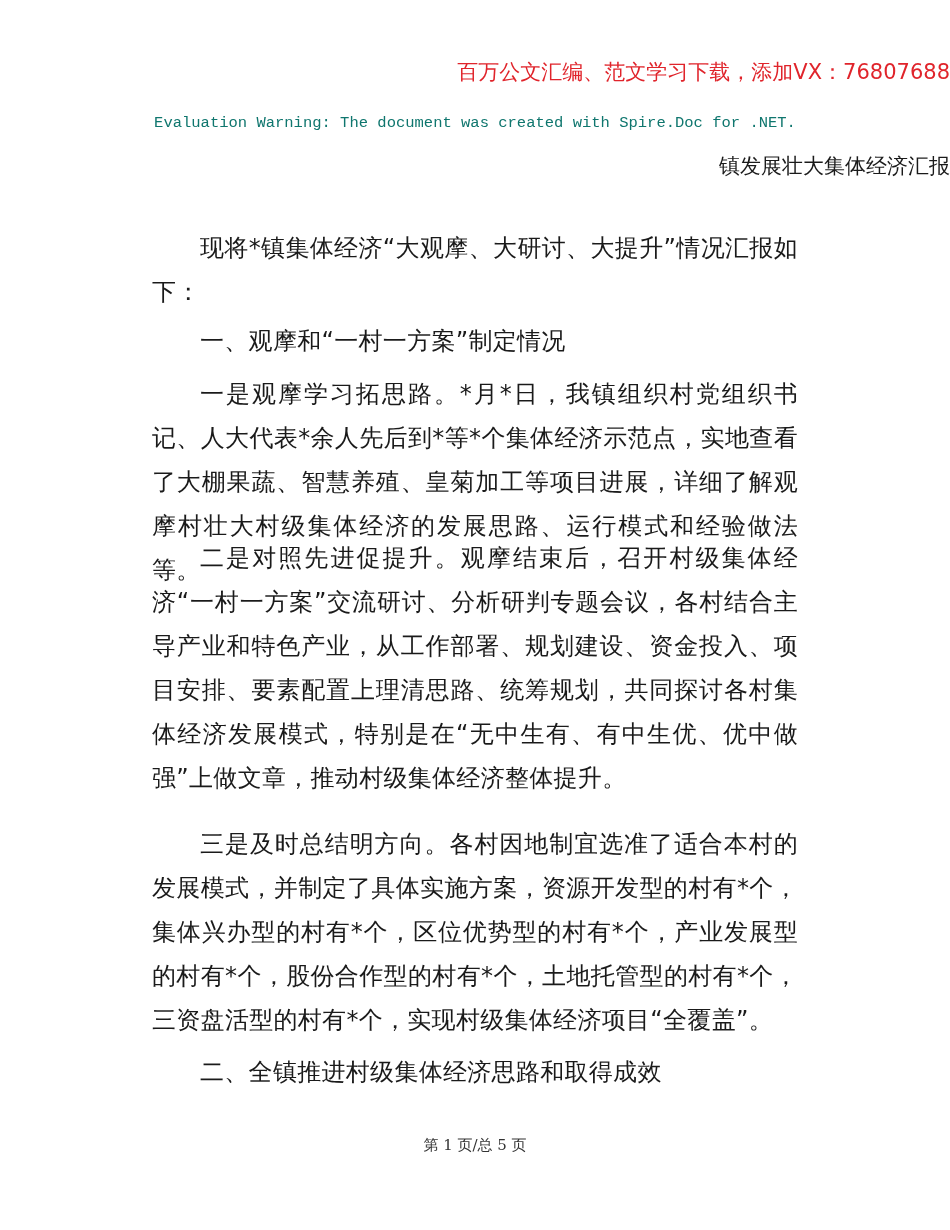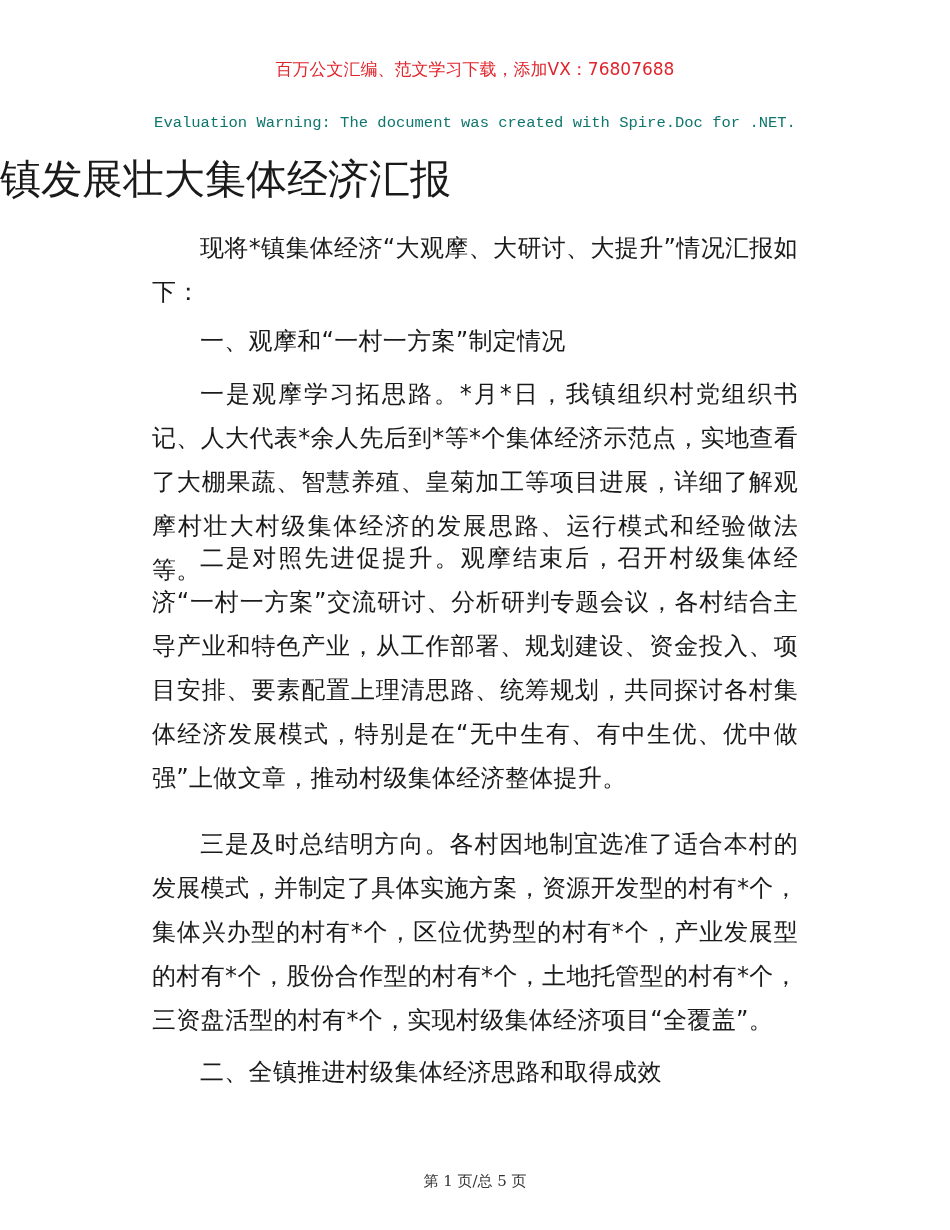--- a/index.html
+++ b/index.html
@@ -1,22 +1,22 @@
 <!DOCTYPE html>
 <html><head>
 <meta charset="utf-8">
 <style>
   html, body { margin:0; padding:0; background:#ffffff; }
   body { width:950px; height:1230px; position:relative; overflow:hidden; font-family:"DejaVu Sans","Liberation Sans",sans-serif; color:#1a1a1a; }
-  .banner { position:absolute; top:58px; left:0; width:950px; text-align:center; color:#e0242b; font-size:17px; font-family:"DejaVu Sans","Liberation Sans",sans-serif; }
+  .banner { position:absolute; top:58px; left:0; width:950px; text-align:right; color:#e0242b; font-size:21px; font-family:"DejaVu Sans","Liberation Sans",sans-serif; }
   .eval { position:absolute; top:114px; left:0; width:950px; text-align:center; color:#0f766e; font-size:15.5px; font-family:"Liberation Mono","DejaVu Sans Mono",monospace; }
-  .title { position:absolute; top:152px; left:0; width:950px; text-align:left; font-size:41px; color:#1a1a1a; }
+  .title { position:absolute; top:152px; left:0; width:950px; text-align:right; font-size:21px; color:#1a1a1a; }
   .body { position:absolute; left:140px; width:670px; font-size:24px; line-height:44px; color:#1a1a1a; }
   .para { margin:12px; text-indent:48px; text-align:justify; letter-spacing:0.3px; }
-  .footer { position:absolute; top:1172px; left:0; width:950px; text-align:center; font-size:15px; color:#333; font-family:"DejaVu Serif","Liberation Serif",serif; }
+  .footer { position:absolute; top:1136px; left:0; width:950px; text-align:center; font-size:15px; color:#333; font-family:"DejaVu Serif","Liberation Serif",serif; }
 </style>
 </head>
 <body>
 
 <div class="banner">百万公文汇编、范文学习下载，添加VX：76807688</div>
 <div class="eval">Evaluation Warning: The document was created with Spire.Doc for .NET.</div>
 <div class="title">镇发展壮大集体经济汇报</div>
 
 <div class="body" style="top:214px;">
   <p class="para">现将*镇集体经济“大观摩、大研讨、大提升”情况汇报如下：</p>

